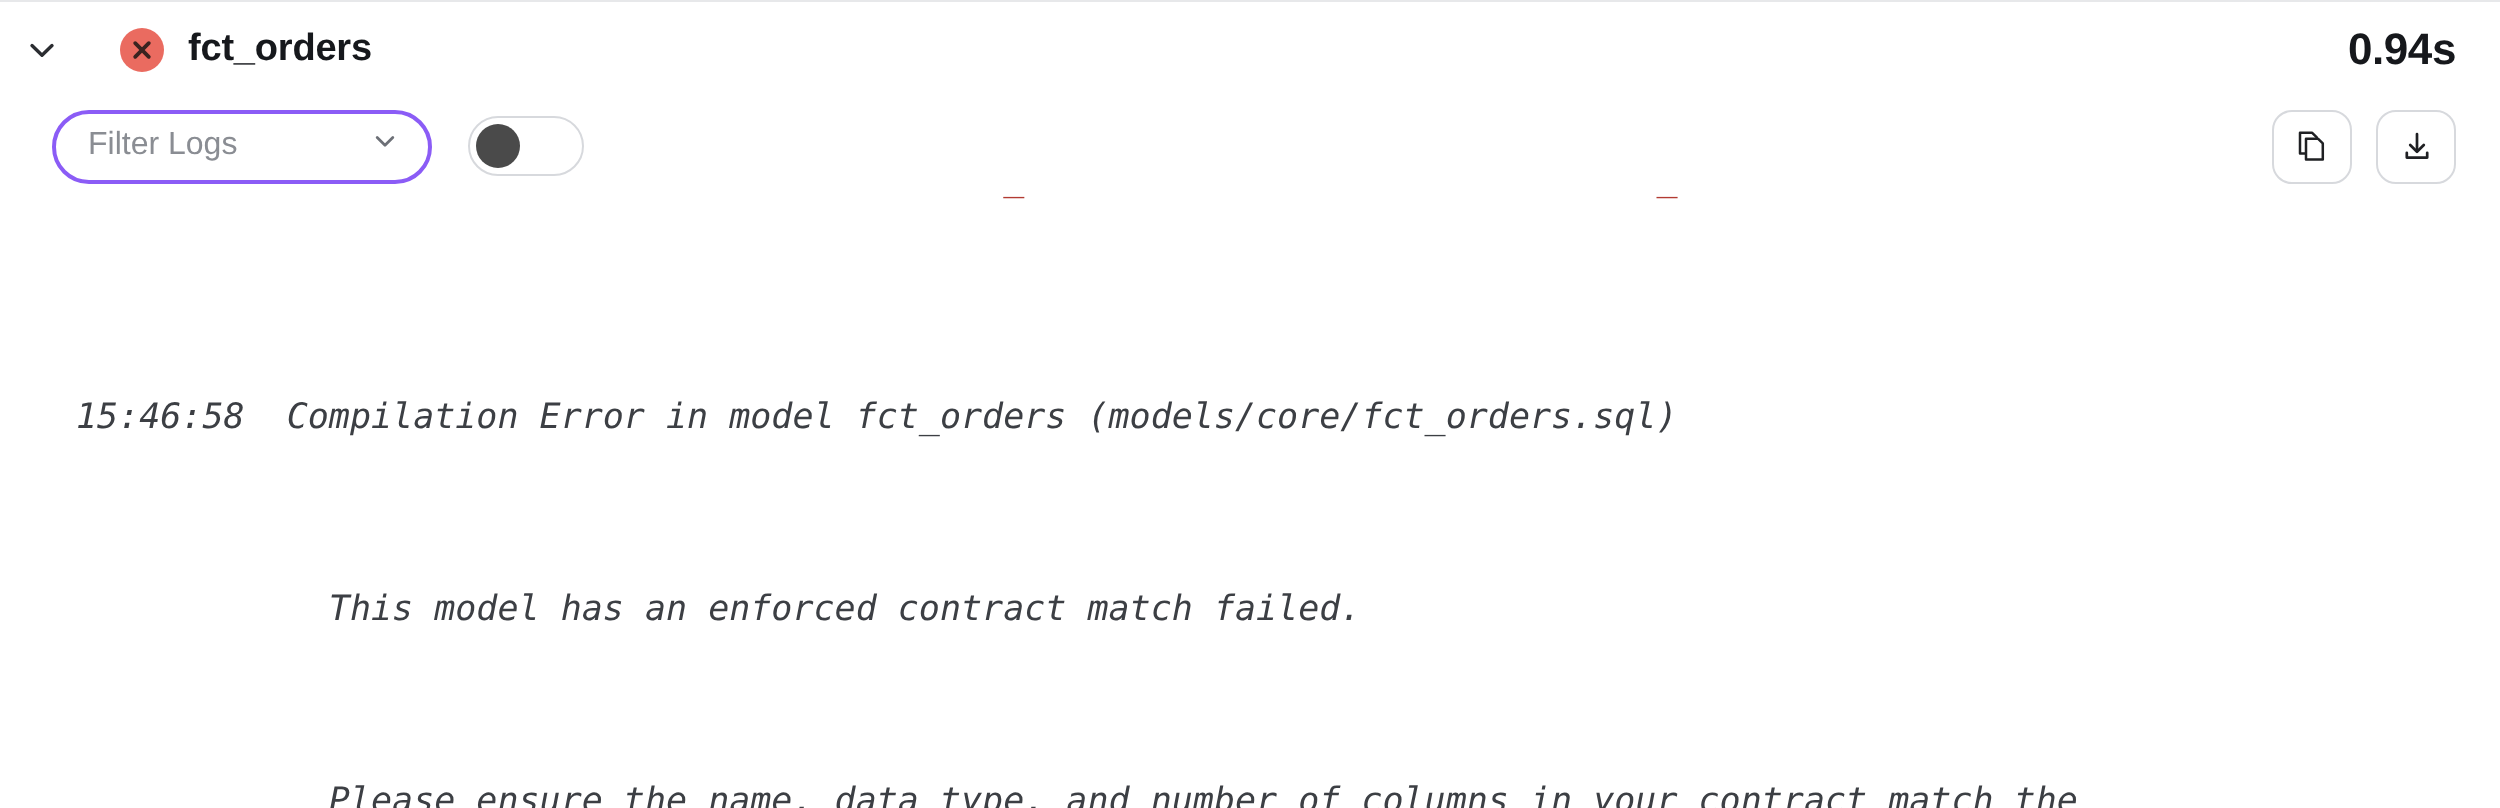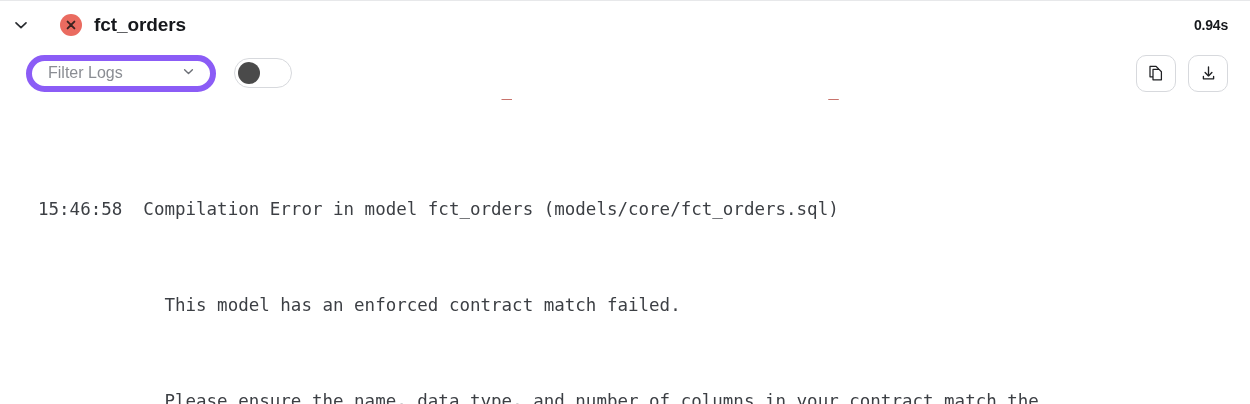--- a/index.html
+++ b/index.html
@@ -66,41 +66,41 @@
     font-size: 19px;
     font-weight: 700;
     letter-spacing: -0.1px;
     color: #16181c;
     white-space: nowrap;
   }
 
   .header-spacer { flex: 1 1 auto; }
 
   .elapsed {
-    font-size: 14px;
+    font-size: 22px;
     font-weight: 700;
     color: #16181c;
     letter-spacing: -0.2px;
     white-space: nowrap;
   }
 
   
   .toolbar {
     height: 50px;
     display: flex;
     align-items: center;
     padding: 0 22px 0 26px;
     box-sizing: border-box;
   }
 
   .filter-select {
     width: 190px;
     height: 37px;
     box-sizing: border-box;
-    border: 6px solid #8b5cf6;
+    border: 2px solid #8b5cf6;
     border-radius: 19px;
     background: #ffffff;
     display: flex;
     align-items: center;
     padding: 0 14px 0 16px;
     cursor: pointer;
     flex: 0 0 auto;
   }
   .filter-select .label {
     font-size: 16px;
@@ -166,20 +166,21 @@
     left: 0;
     right: 0;
     top: 97px;
     bottom: 0;
     overflow: hidden;
     font-family: "DejaVu Sans Mono", monospace;
     font-size: 17.5px;
     line-height: 32px;
     color: #3c3f44;
     white-space: pre;
+    font-style: italic;
   }
 
   
   .clipped-row {
     position: absolute;
     left: 0;
     top: -24px;
     width: 100%;
     height: 32px;
     color: #b23b32;

